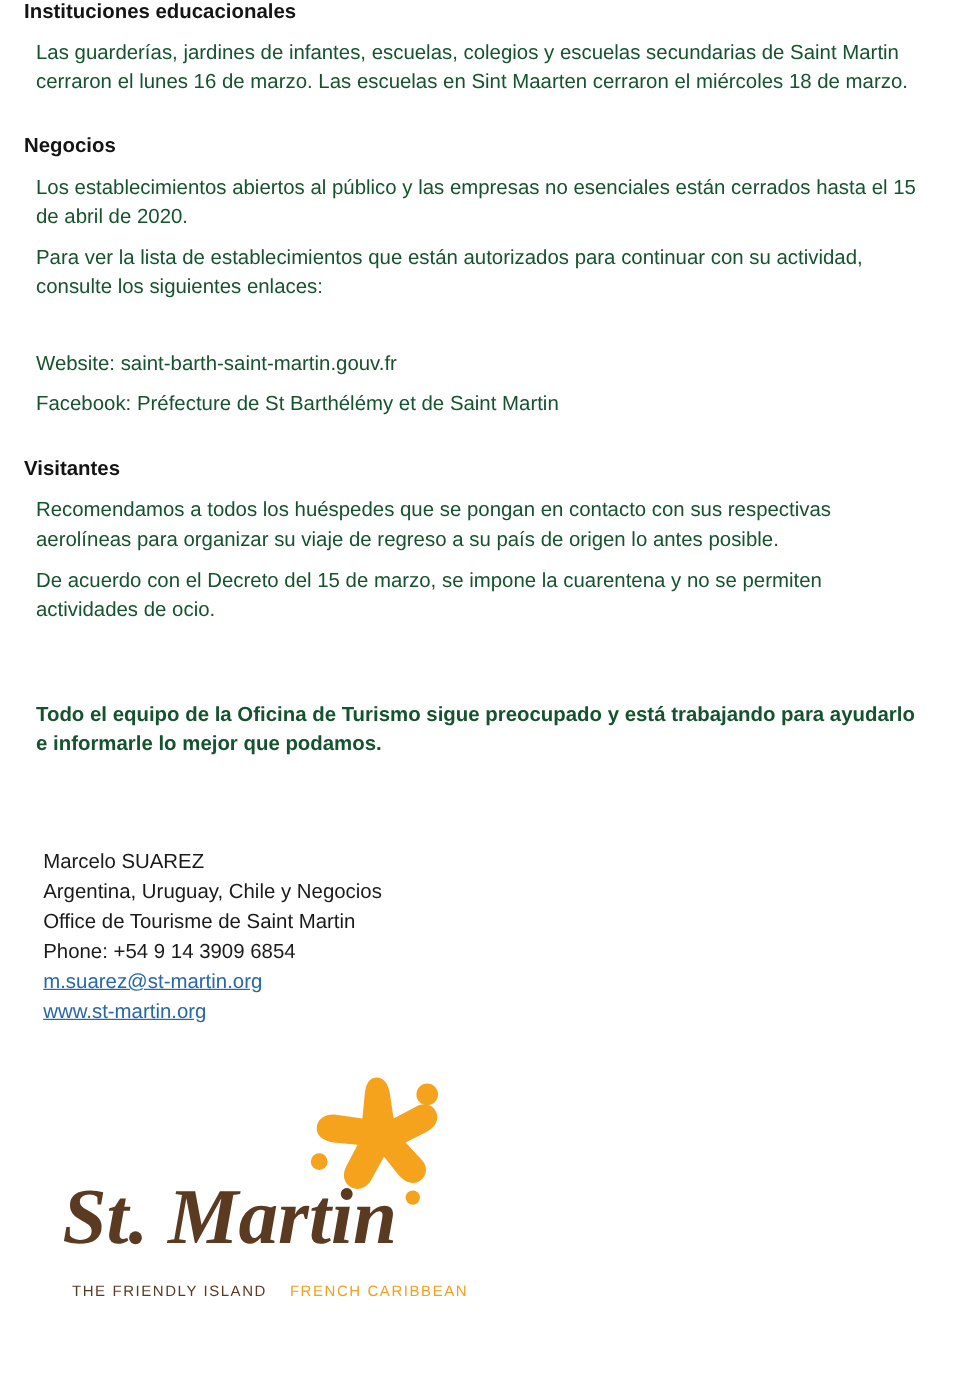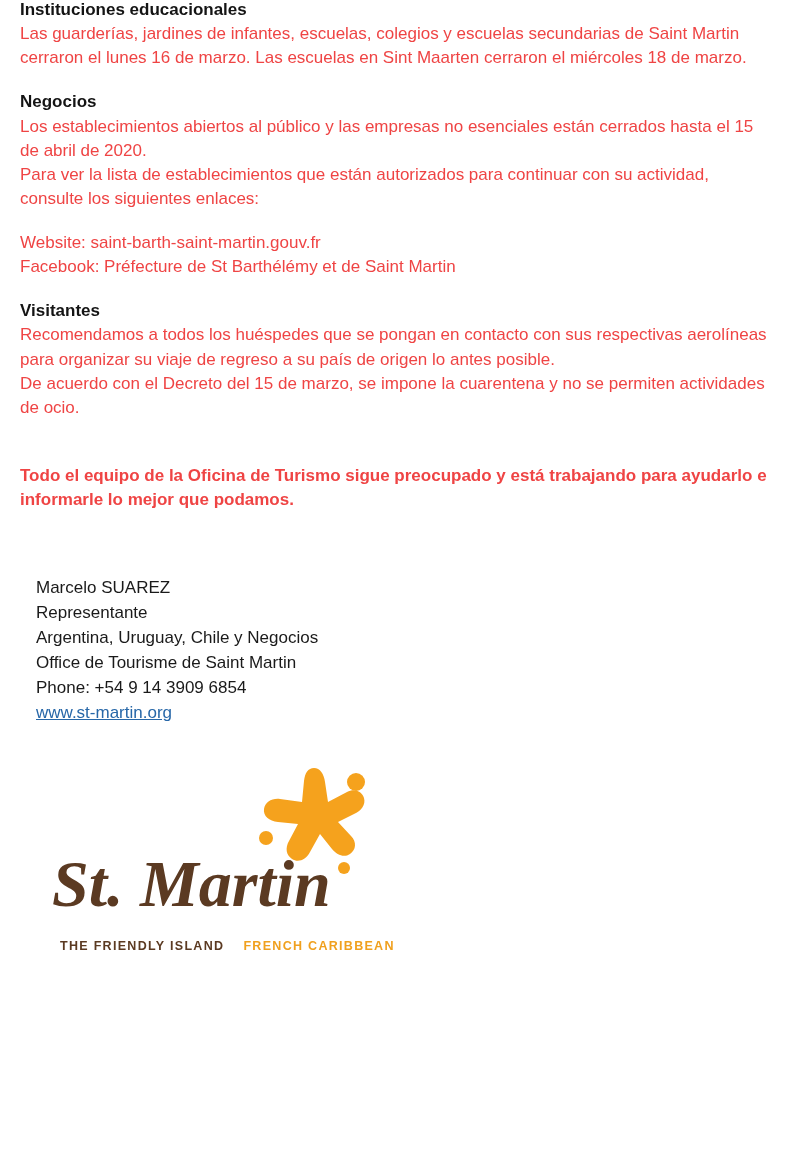--- a/index.html
+++ b/index.html
@@ -28,23 +28,23 @@
   h3.section-head {
     font-size: 17px;
     font-weight: bold;
     margin: 0;
     line-height: 1.42;
     color: #141414;
   }
   p.para {
     font-size: 17px;
     font-weight: normal;
-    margin: 0;
+    margin: 10px;
     line-height: 1.42;
-    color: #ef4444;
+    color: #14532d;
   }
   p.para.bold {
     font-weight: bold;
   }
   .gap-md { height: 20px; }
   .gap-xl { height: 44px; }
 
   .first-block {
     padding-top: 0;
     margin-top: -2px;
@@ -83,21 +83,21 @@
     top: 88px;
     width: 330px;
     height: 80px;
   }
   .tagline {
     position: absolute;
     left: 40px;
     top: 183px;
     font-size: 12.5px;
     letter-spacing: 1.3px;
-    font-weight: bold;
+    font-weight: normal;
     white-space: nowrap;
   }
   .tagline .t1 { color: #5b3a22; }
   .tagline .t2 { color: #f0a01e; }
 </style>
 </head>
 <body>
 
 <div class="page">
   <div class="content">
@@ -130,24 +130,24 @@
 
     <div>
       <p class="para bold">Todo el equipo de la Oficina de Turismo sigue preocupado y está trabajando para ayudarlo e informarle lo mejor que podamos.</p>
       <div class="gap-md"></div>
     </div>
 
     <div class="gap-xl"></div>
 
     <div class="signature">
       <div>Marcelo SUAREZ</div>
-      <div>Representante</div>
       <div>Argentina, Uruguay, Chile y Negocios</div>
       <div>Office de Tourisme de Saint Martin</div>
       <div>Phone: +54 9 14 3909 6854</div>
+      <div><a class="link" href="#">m.suarez@st-martin.org</a></div>
       <div><a class="link" href="#">www.st-martin.org</a></div>
     </div>
 
     <div class="logo-wrap">
 
       <svg class="star" viewBox="0 0 120 120" aria-hidden="true">
         <path d="M62 4 C68 4 72 10 73 18 L76 38 L95 28 C102 24 110 27 112 34 C114 41 109 47 102 50 L86 58 L99 72 C105 78 104 86 98 90 C92 94 85 91 80 85 L68 70 L58 88 C54 96 46 99 40 95 C34 91 33 84 37 77 L46 60 L26 58 C17 57 11 52 12 45 C13 38 20 34 28 35 L50 38 L52 17 C53 9 56 4 62 4 Z" fill="#F5A21D"></path>
         <circle cx="104" cy="18" r="9" fill="#F5A21D"></circle>
         <circle cx="14" cy="74" r="7" fill="#F5A21D"></circle>
         <circle cx="92" cy="104" r="6" fill="#F5A21D"></circle>

